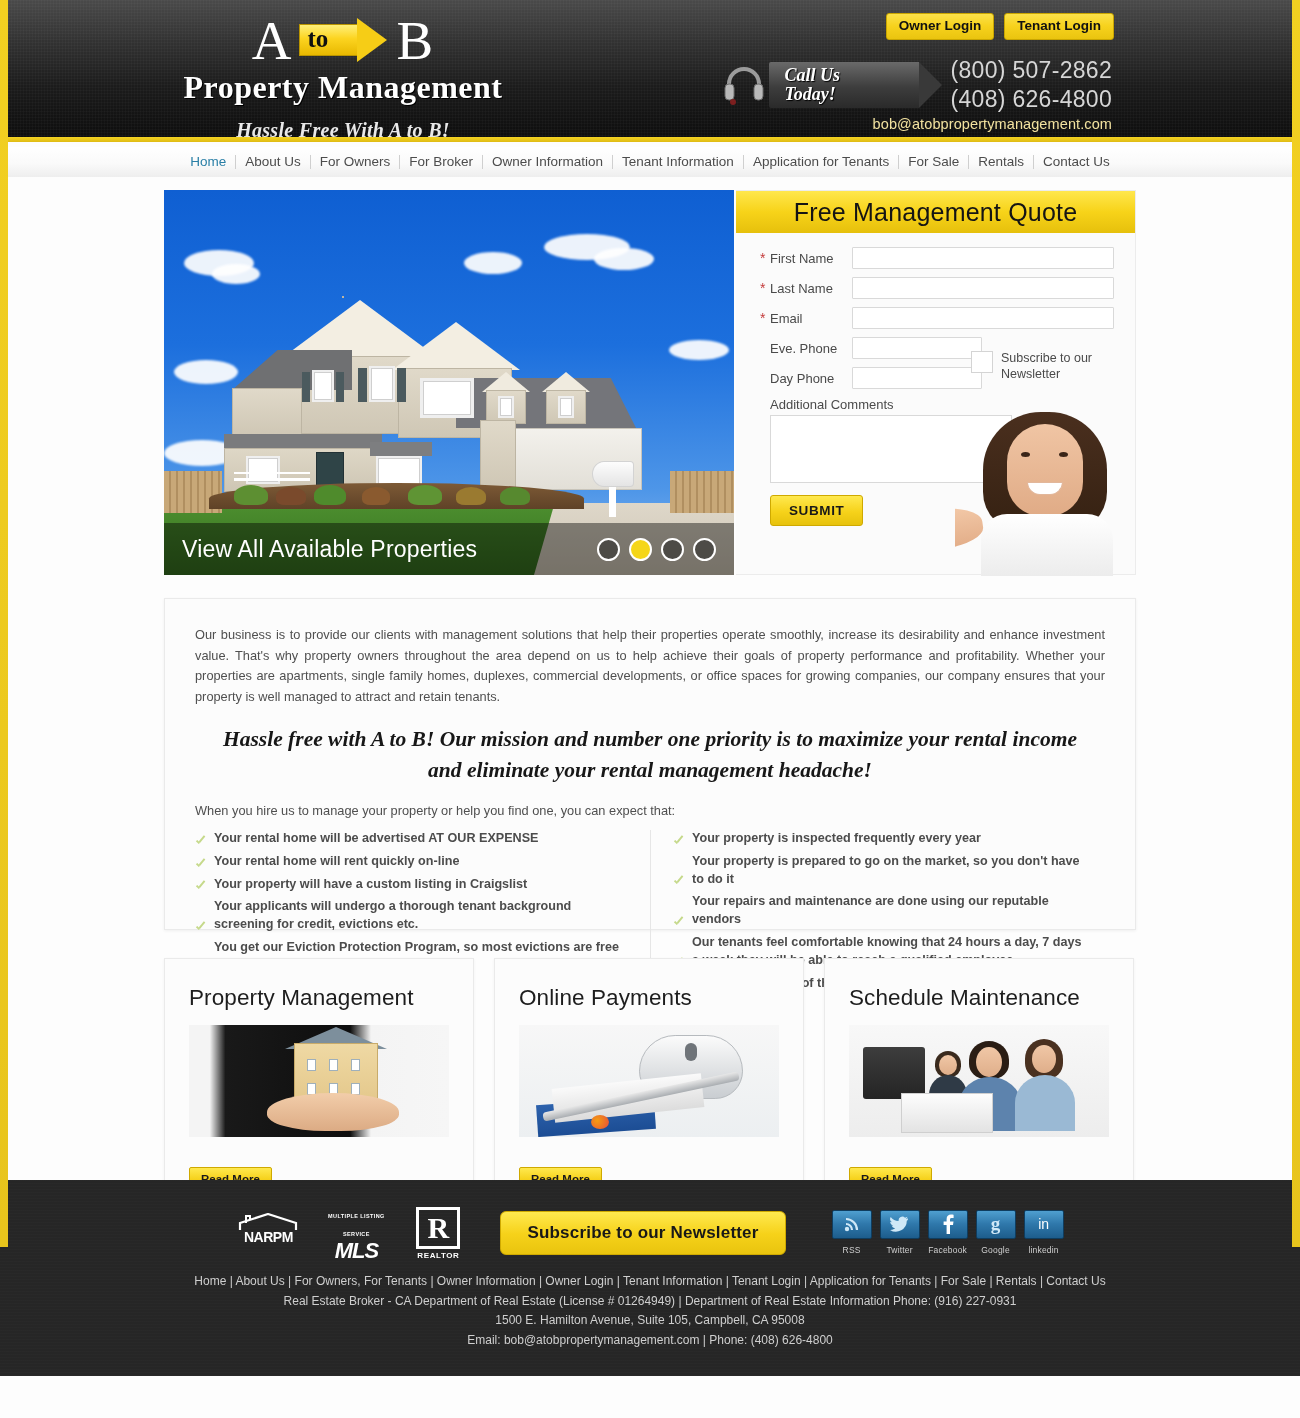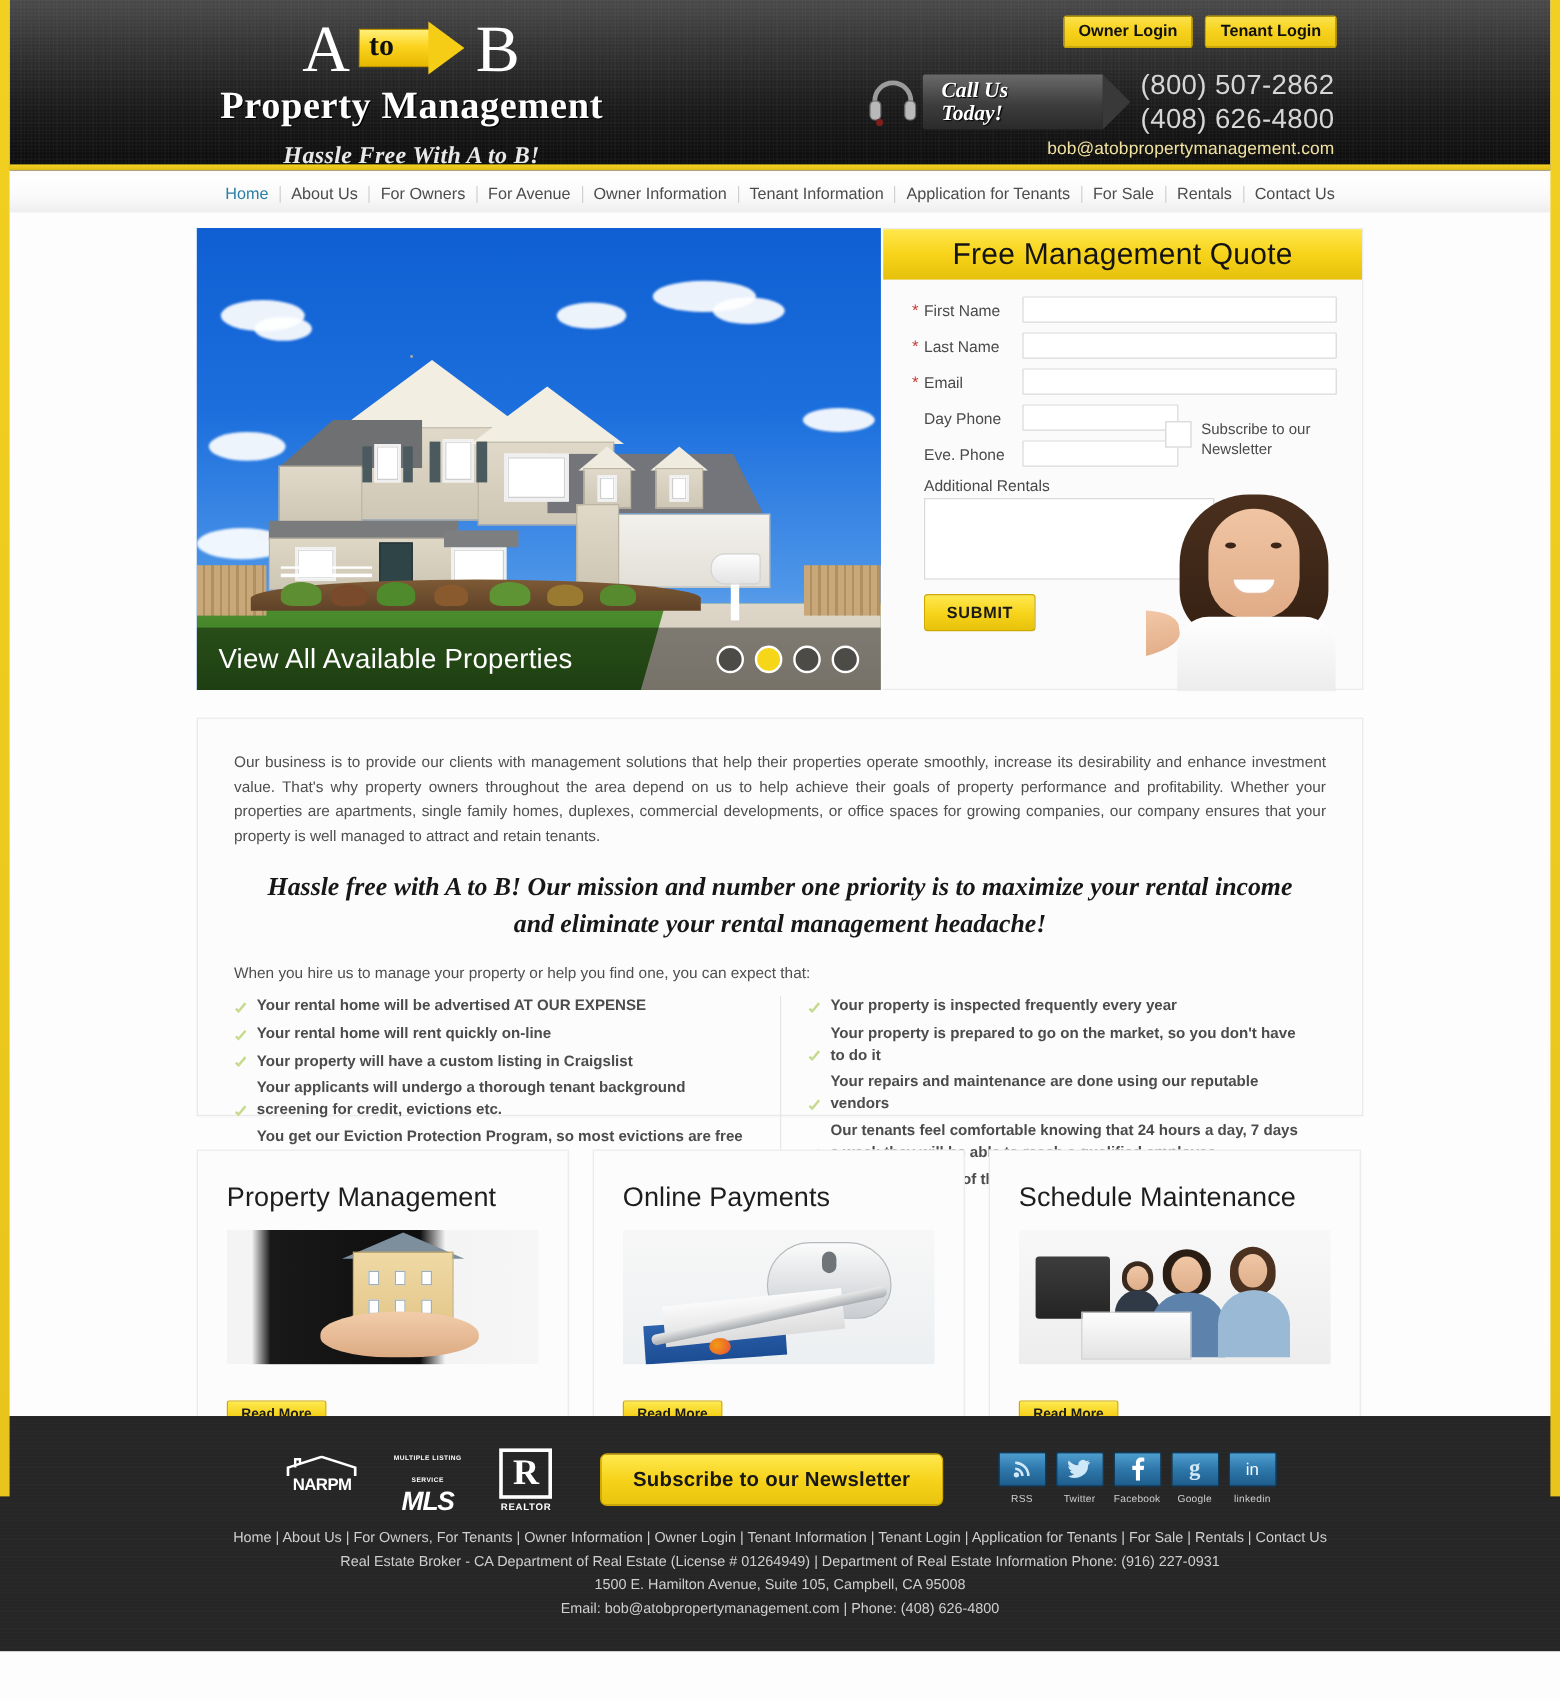--- a/index.html
+++ b/index.html
@@ -478,21 +478,21 @@
       </span>
     </div>
 
     <div class="header-email">bob@atobpropertymanagement.com</div>
   </div>
 
   <div class="navbar">
     <div class="nav-item active">Home</div>
     <div class="nav-item">About Us</div>
     <div class="nav-item">For Owners</div>
-    <div class="nav-item">For Avenue</div>
+    <div class="nav-item">For Broker</div>
     <div class="nav-item">Owner Information</div>
     <div class="nav-item">Tenant Information</div>
     <div class="nav-item">Application for Tenants</div>
     <div class="nav-item">For Sale</div>
     <div class="nav-item">Rentals</div>
     <div class="nav-item">Contact Us</div>
   </div>
 
   <div class="hero-wrap">
 
@@ -598,37 +598,37 @@
         </div>
 
         <div class="frow">
           <span class="req">*</span>
           <span class="flabel">Email</span>
           <input class="finput wide" type="text" value="" style="">
         </div>
 
         <div class="frow">
           <span class="req"></span>
-          <span class="flabel">Day Phone</span>
+          <span class="flabel">Eve. Phone</span>
           <input class="finput mid" type="text" value="" style="">
         </div>
 
         <div class="frow">
           <span class="req"></span>
-          <span class="flabel">Eve. Phone</span>
+          <span class="flabel">Day Phone</span>
           <input class="finput mid" type="text" value="" style="">
         </div>
 
 
         <div class="newsletter">
           <span class="chk"></span>
           <span>Subscribe to our Newsletter</span>
         </div>
 
-        <div class="comments-label">Additional Rentals</div>
+        <div class="comments-label">Additional Comments</div>
         <div class="comments-box"></div>
 
         <button class="submit-btn">SUBMIT</button>
 
         <div class="agent">
           <div class="agent-hair"></div>
           <div class="agent-face"></div>
           <div class="agent-eye" style="left:66px;"></div>
           <div class="agent-eye" style="left:104px;"></div>
           <div class="agent-smile"></div>

